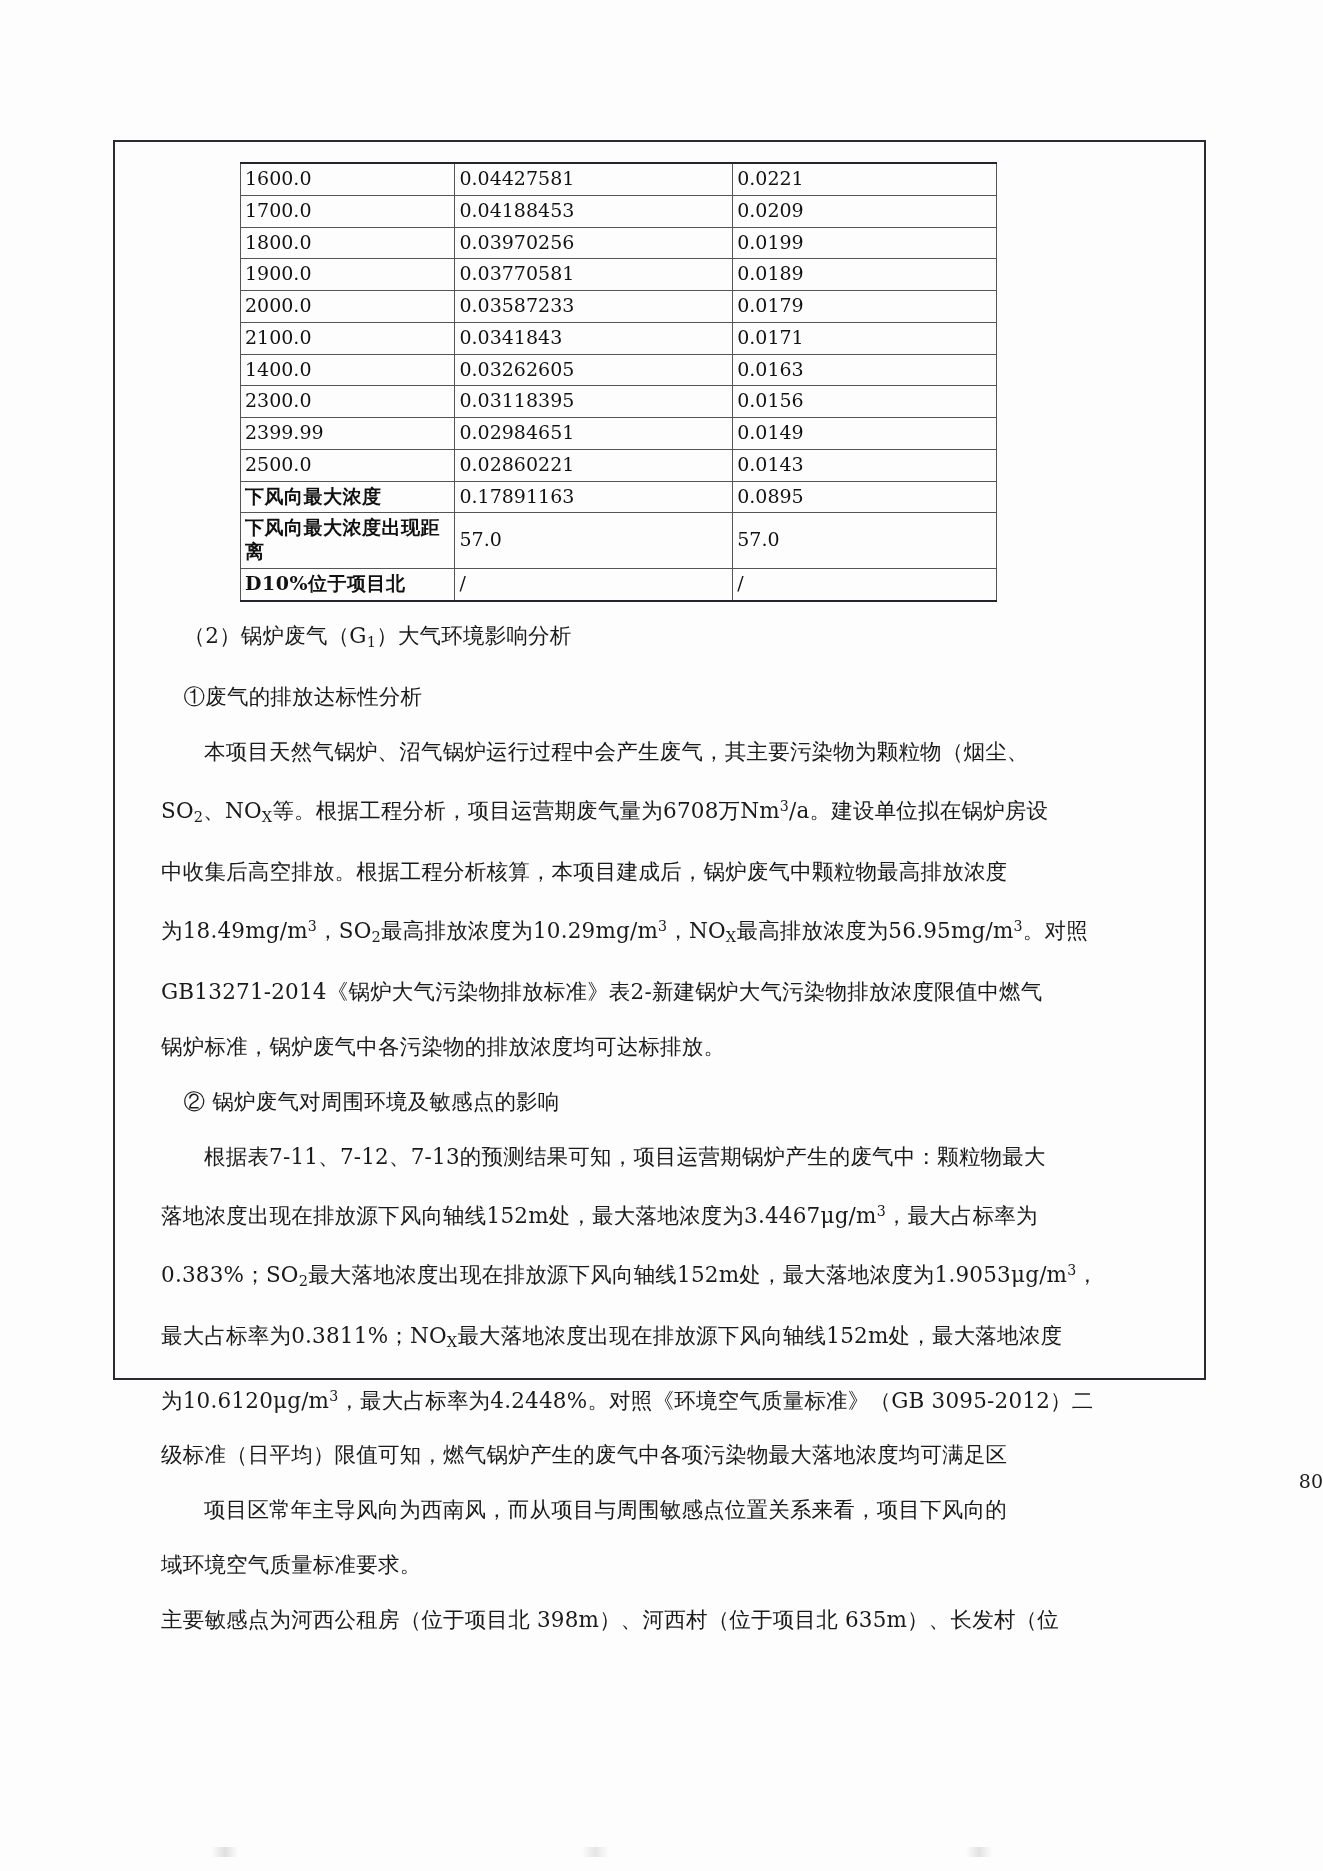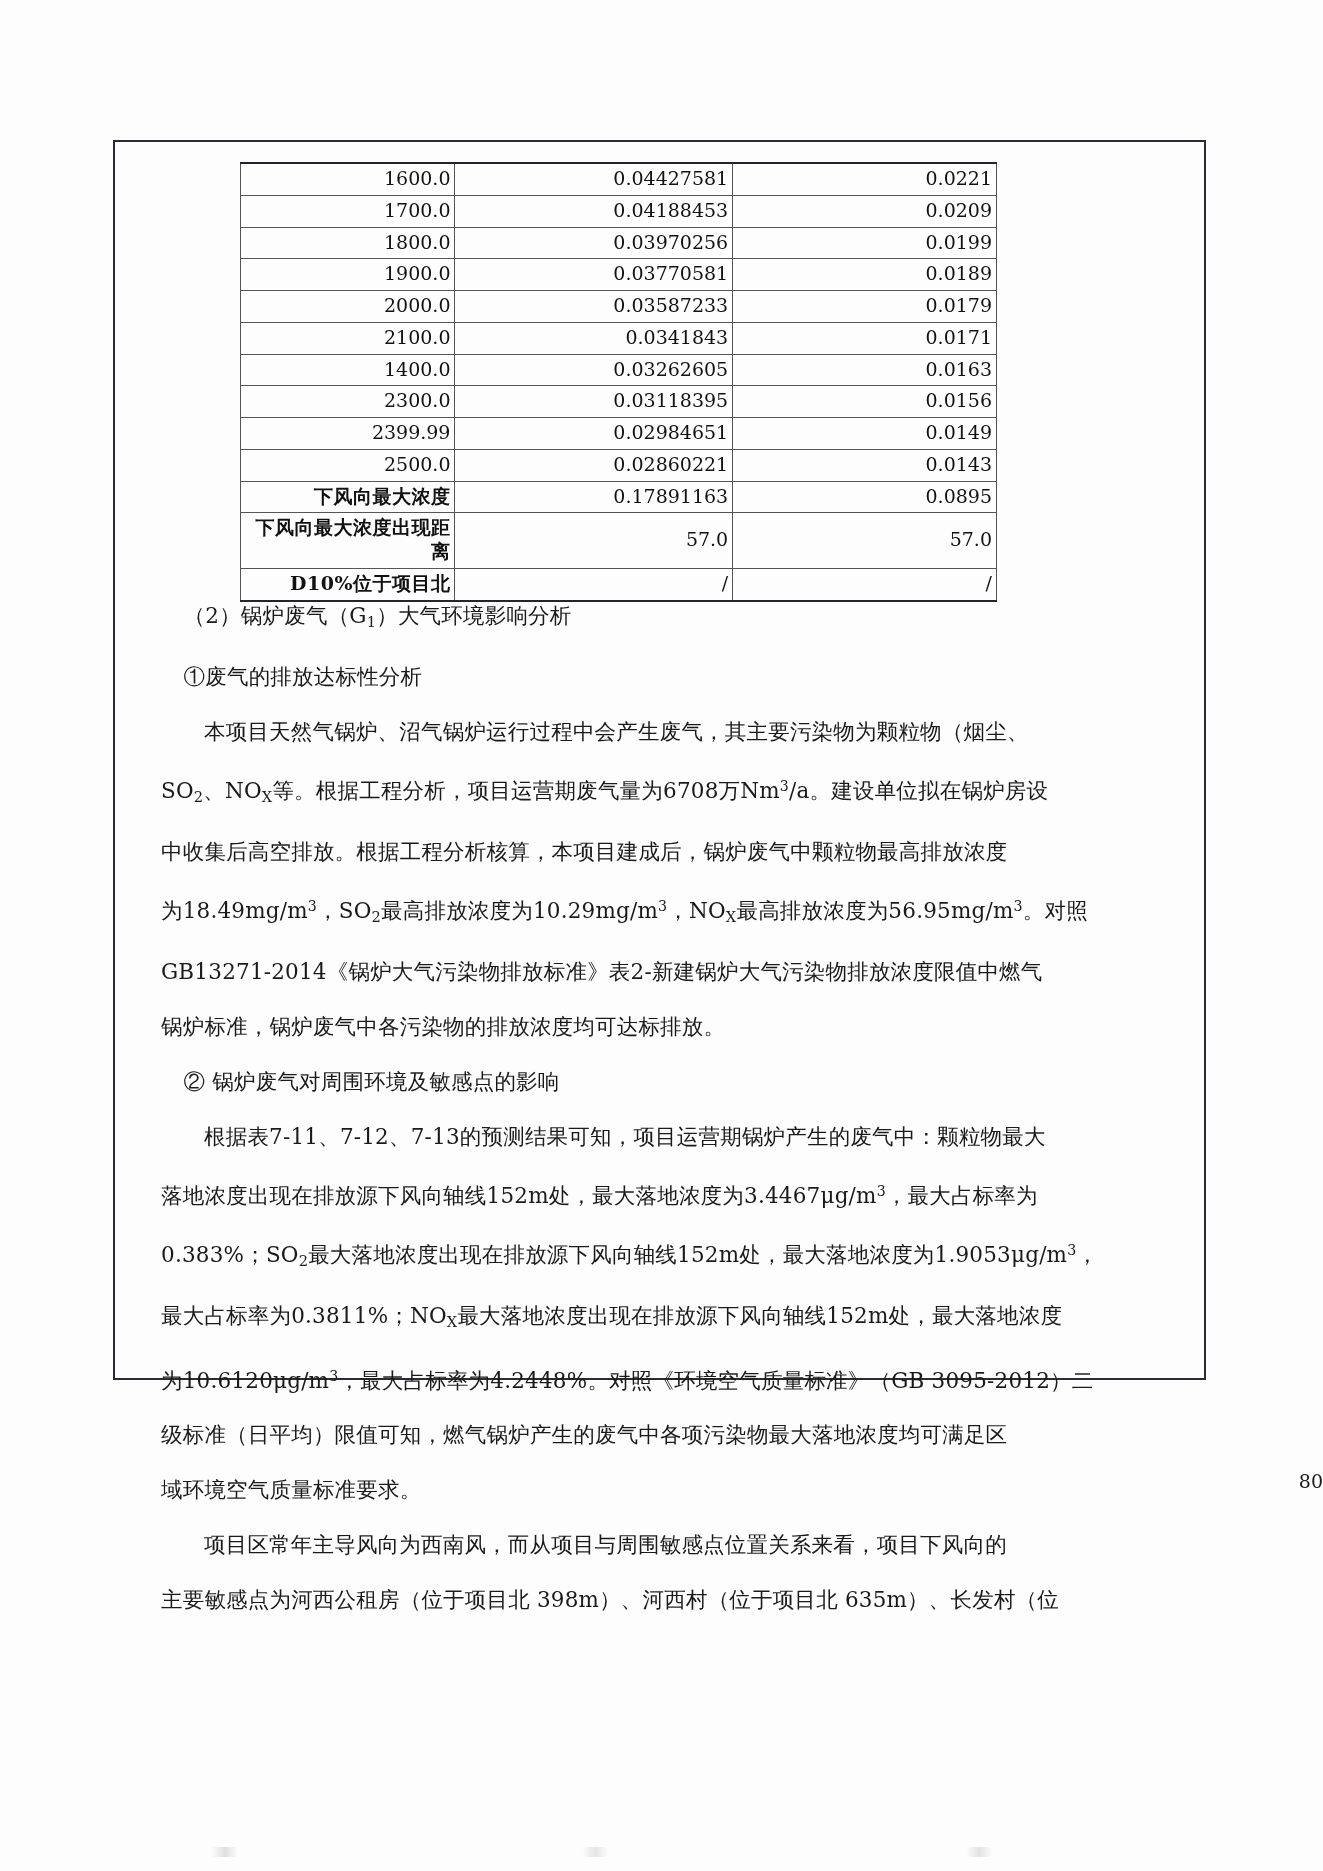--- a/index.html
+++ b/index.html
@@ -75,21 +75,21 @@
     left: 127px;
     top: 22px;
     width: 757px;
     border-collapse: collapse;
     font-family: "DejaVu Serif", "Liberation Serif", serif;
     font-size: 19px;
     color: #111;
   }
   table.data-table td {
     border: 1px solid #555;
-    text-align: right;
+    text-align: left;
     padding: 3px 4px 4px 4px;
     line-height: 1.25;
     height: 27px;
     box-sizing: border-box;
   }
   table.data-table tr:first-child td {
     border-top: 2px solid #24242e;
   }
   table.data-table tr:last-child td {
     border-bottom: 2px solid #24242e;
@@ -103,21 +103,21 @@
   }
   td.two-line {
     height: 54px;
     line-height: 1.3;
   }
 
   
   .body-text {
     position: absolute;
     left: 48px;
-    top: 448px;
+    top: 468px;
     width: 1000px;
   }
   p.para {
     margin: 0 0 0 0;
     font-size: 21.5px;
     line-height: 55px;
     text-align: justify;
     text-justify: inter-ideograph;
     letter-spacing: .2px;
   }
@@ -247,23 +247,23 @@
     <p class="para"><span>落地浓度出现在排放源下风向轴线152m处，最大落地浓度为3.4467μg/m</span><sup>3</sup><span>，最大占标率为</span></p>
 
     <p class="para"><span>0.383%；SO</span><sub>2</sub><span>最大落地浓度出现在排放源下风向轴线152m处，最大落地浓度为1.9053μg/m</span><sup>3</sup><span>，</span></p>
 
     <p class="para"><span>最大占标率为0.3811%；NO</span><sub>X</sub><span>最大落地浓度出现在排放源下风向轴线152m处，最大落地浓度</span></p>
 
     <p class="para"><span>为10.6120μg/m</span><sup>3</sup><span>，最大占标率为4.2448%。对照《环境空气质量标准》（GB 3095-2012）二</span></p>
 
     <p class="para">级标准（日平均）限值可知，燃气锅炉产生的废气中各项污染物最大落地浓度均可满足区</p>
 
+    <p class="para indent">项目区常年主导风向为西南风，而从项目与周围敏感点位置关系来看，项目下风向的</p>
+
     <p class="para">域环境空气质量标准要求。</p>
-
-    <p class="para indent">项目区常年主导风向为西南风，而从项目与周围敏感点位置关系来看，项目下风向的</p>
 
     <p class="para">主要敏感点为河西公租房（位于项目北 398m）、河西村（位于项目北 635m）、长发村（位</p>
 
   </div>
 </div>
 
 <div class="page-number">80</div>
 
 <div class="scan-artifact"></div>
 

